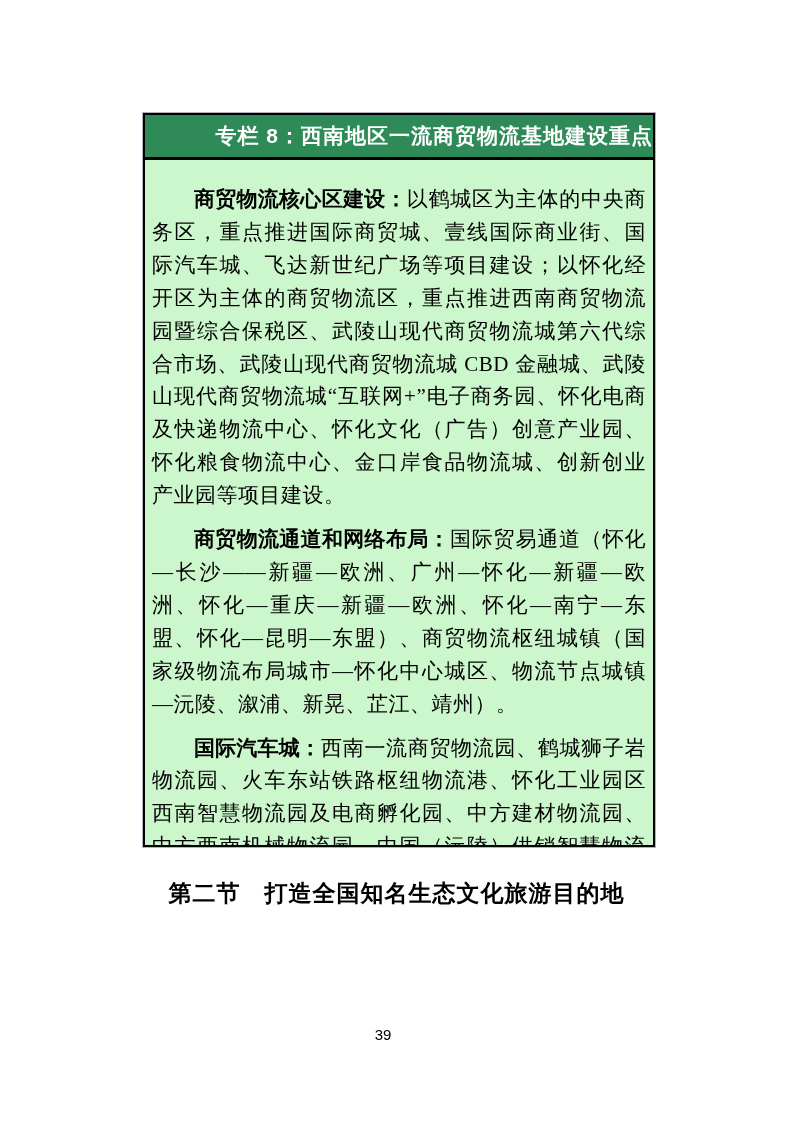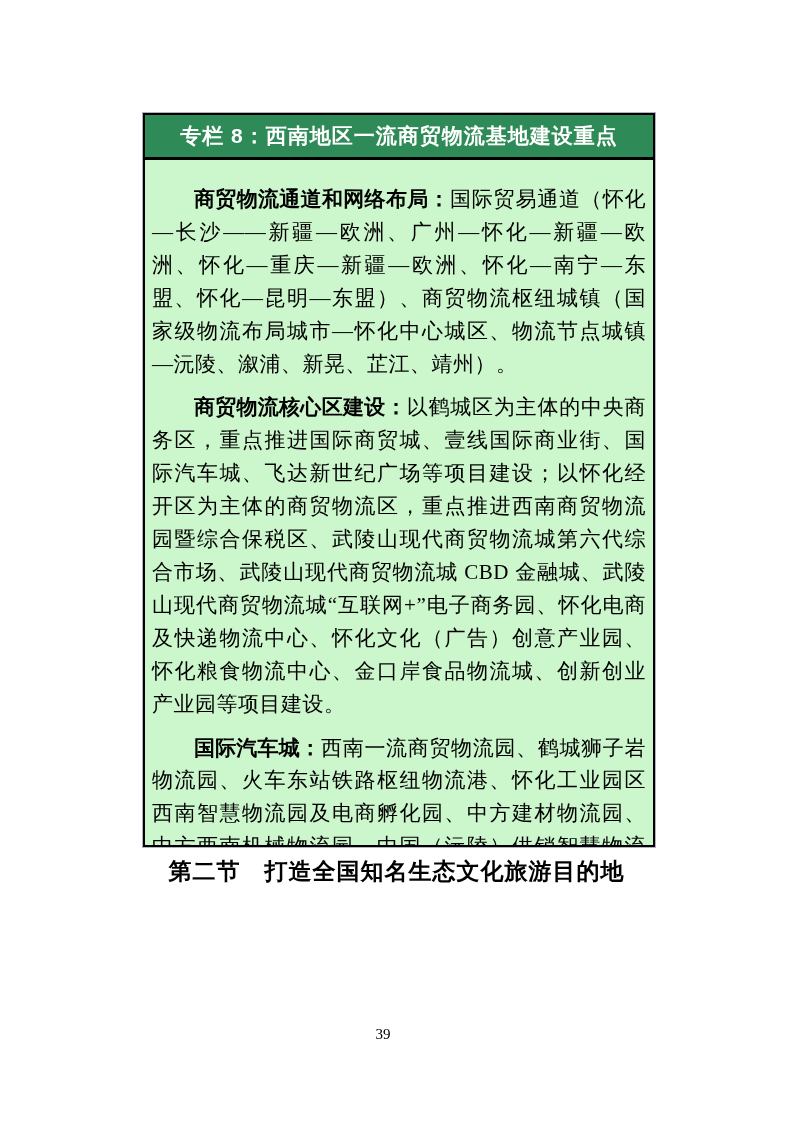--- a/index.html
+++ b/index.html
@@ -27,21 +27,21 @@
     display: flex;
     flex-direction: column;
     background: #ccf7cc;
   }
   .box-header {
     flex: 0 0 45px;
     background: #2e8b57;
     border-bottom: 3px solid #000000;
     display: flex;
     align-items: center;
-    justify-content: center;
+    justify-content: flex-end;
   }
   .box-title {
     color: #ffffff;
     font-weight: bold;
     font-size: 21px;
     letter-spacing: 1px;
     font-family: "Liberation Sans", sans-serif;
     white-space: nowrap;
   }
   .box-body {
@@ -62,21 +62,21 @@
   .box-para:last-child { margin-bottom: 0; }
   .box-para .lead {
     font-weight: bold;
     font-family: "Liberation Sans", sans-serif;
     letter-spacing: 0;
   }
 
   
   .section-heading {
     position: absolute;
-    top: 856px;
+    top: 878px;
     left: 0;
     width: 793px;
     text-align: center;
     font-size: 23px;
     font-weight: bold;
     letter-spacing: 1px;
     font-family: "Liberation Serif", serif;
     white-space: nowrap;
   }
 
@@ -94,35 +94,35 @@
   }
 
   
   .page-number {
     position: absolute;
     top: 1026px;
     left: 0;
     width: 766px;
     text-align: center;
     font-size: 15px;
-    font-family: Liberation Serif, serif;
+    font-family: Liberation Sans, sans-serif;
   }
 </style>
 </head>
 <body>
 
 <div id="page">
 
   <div class="feature-box">
     <div class="box-header">
       <span class="box-title">专栏 8：西南地区一流商贸物流基地建设重点</span>
     </div>
     <div class="box-body">
+      <p class="box-para"><span class="lead">商贸物流核心区建设：</span><span>以鹤城区为主体的中央商务区，重点推进国际商贸城、壹线国际商业街、国际汽车城、飞达新世纪广场等项目建设；以怀化经开区为主体的商贸物流区，重点推进西南商贸物流园暨综合保税区、武陵山现代商贸物流城第六代综合市场、武陵山现代商贸物流城 CBD 金融城、武陵山现代商贸物流城“互联网+”电子商务园、怀化电商及快递物流中心、怀化文化（广告）创意产业园、怀化粮食物流中心、金口岸食品物流城、创新创业产业园等项目建设。</span></p>
       <p class="box-para"><span class="lead">商贸物流通道和网络布局：</span><span>国际贸易通道（怀化—长沙——新疆—欧洲、广州—怀化—新疆—欧洲、怀化—重庆—新疆—欧洲、怀化—南宁—东盟、怀化—昆明—东盟）、商贸物流枢纽城镇（国家级物流布局城市—怀化中心城区、物流节点城镇—沅陵、溆浦、新晃、芷江、靖州）。</span></p>
-      <p class="box-para"><span class="lead">商贸物流核心区建设：</span><span>以鹤城区为主体的中央商务区，重点推进国际商贸城、壹线国际商业街、国际汽车城、飞达新世纪广场等项目建设；以怀化经开区为主体的商贸物流区，重点推进西南商贸物流园暨综合保税区、武陵山现代商贸物流城第六代综合市场、武陵山现代商贸物流城 CBD 金融城、武陵山现代商贸物流城“互联网+”电子商务园、怀化电商及快递物流中心、怀化文化（广告）创意产业园、怀化粮食物流中心、金口岸食品物流城、创新创业产业园等项目建设。</span></p>
       <p class="box-para"><span class="lead">国际汽车城：</span><span>西南一流商贸物流园、鹤城狮子岩物流园、火车东站铁路枢纽物流港、怀化工业园区西南智慧物流园及电商孵化园、中方建材物流园、中方西南机械物流园、中国（沅陵）供销智慧物流社员城、溆浦综合物流园、麻阳民族边贸物流园、新晃湘黔边界物流园、芷江航空物流港、靖州国际商贸城、通道湘桂黔边贸物流园。</span></p>
     </div>
   </div>
 
   <h2 class="section-heading">第二节　打造全国知名生态文化旅游目的地</h2>
 
 
   <div class="page-number">39</div>
 
 </div>

